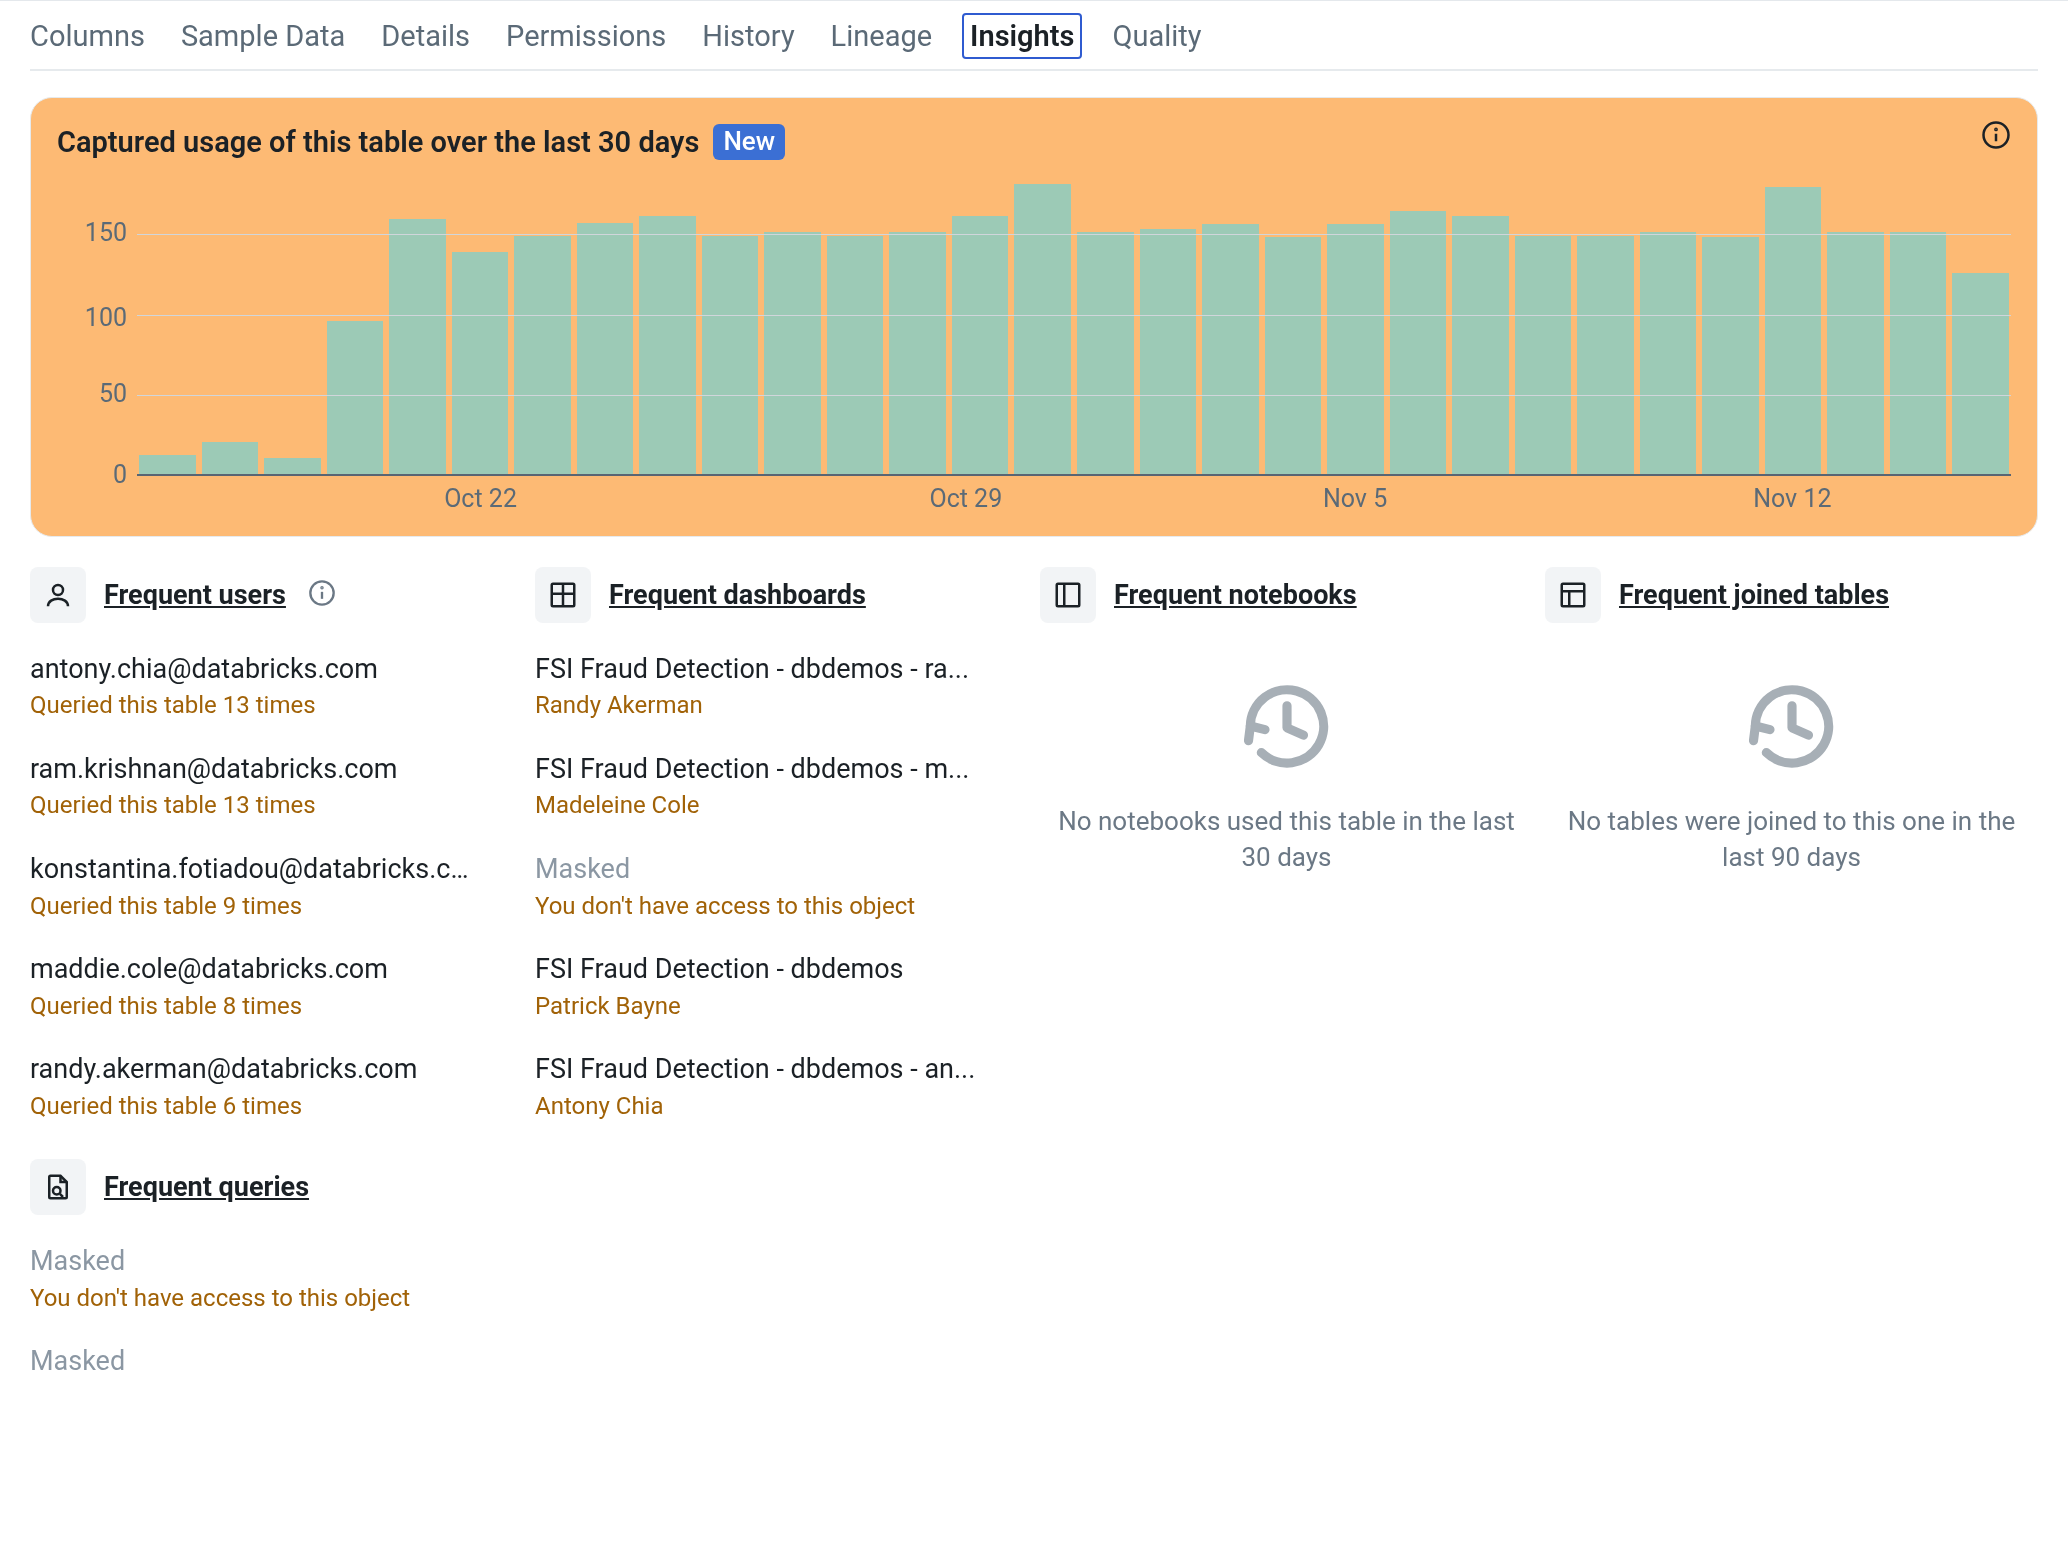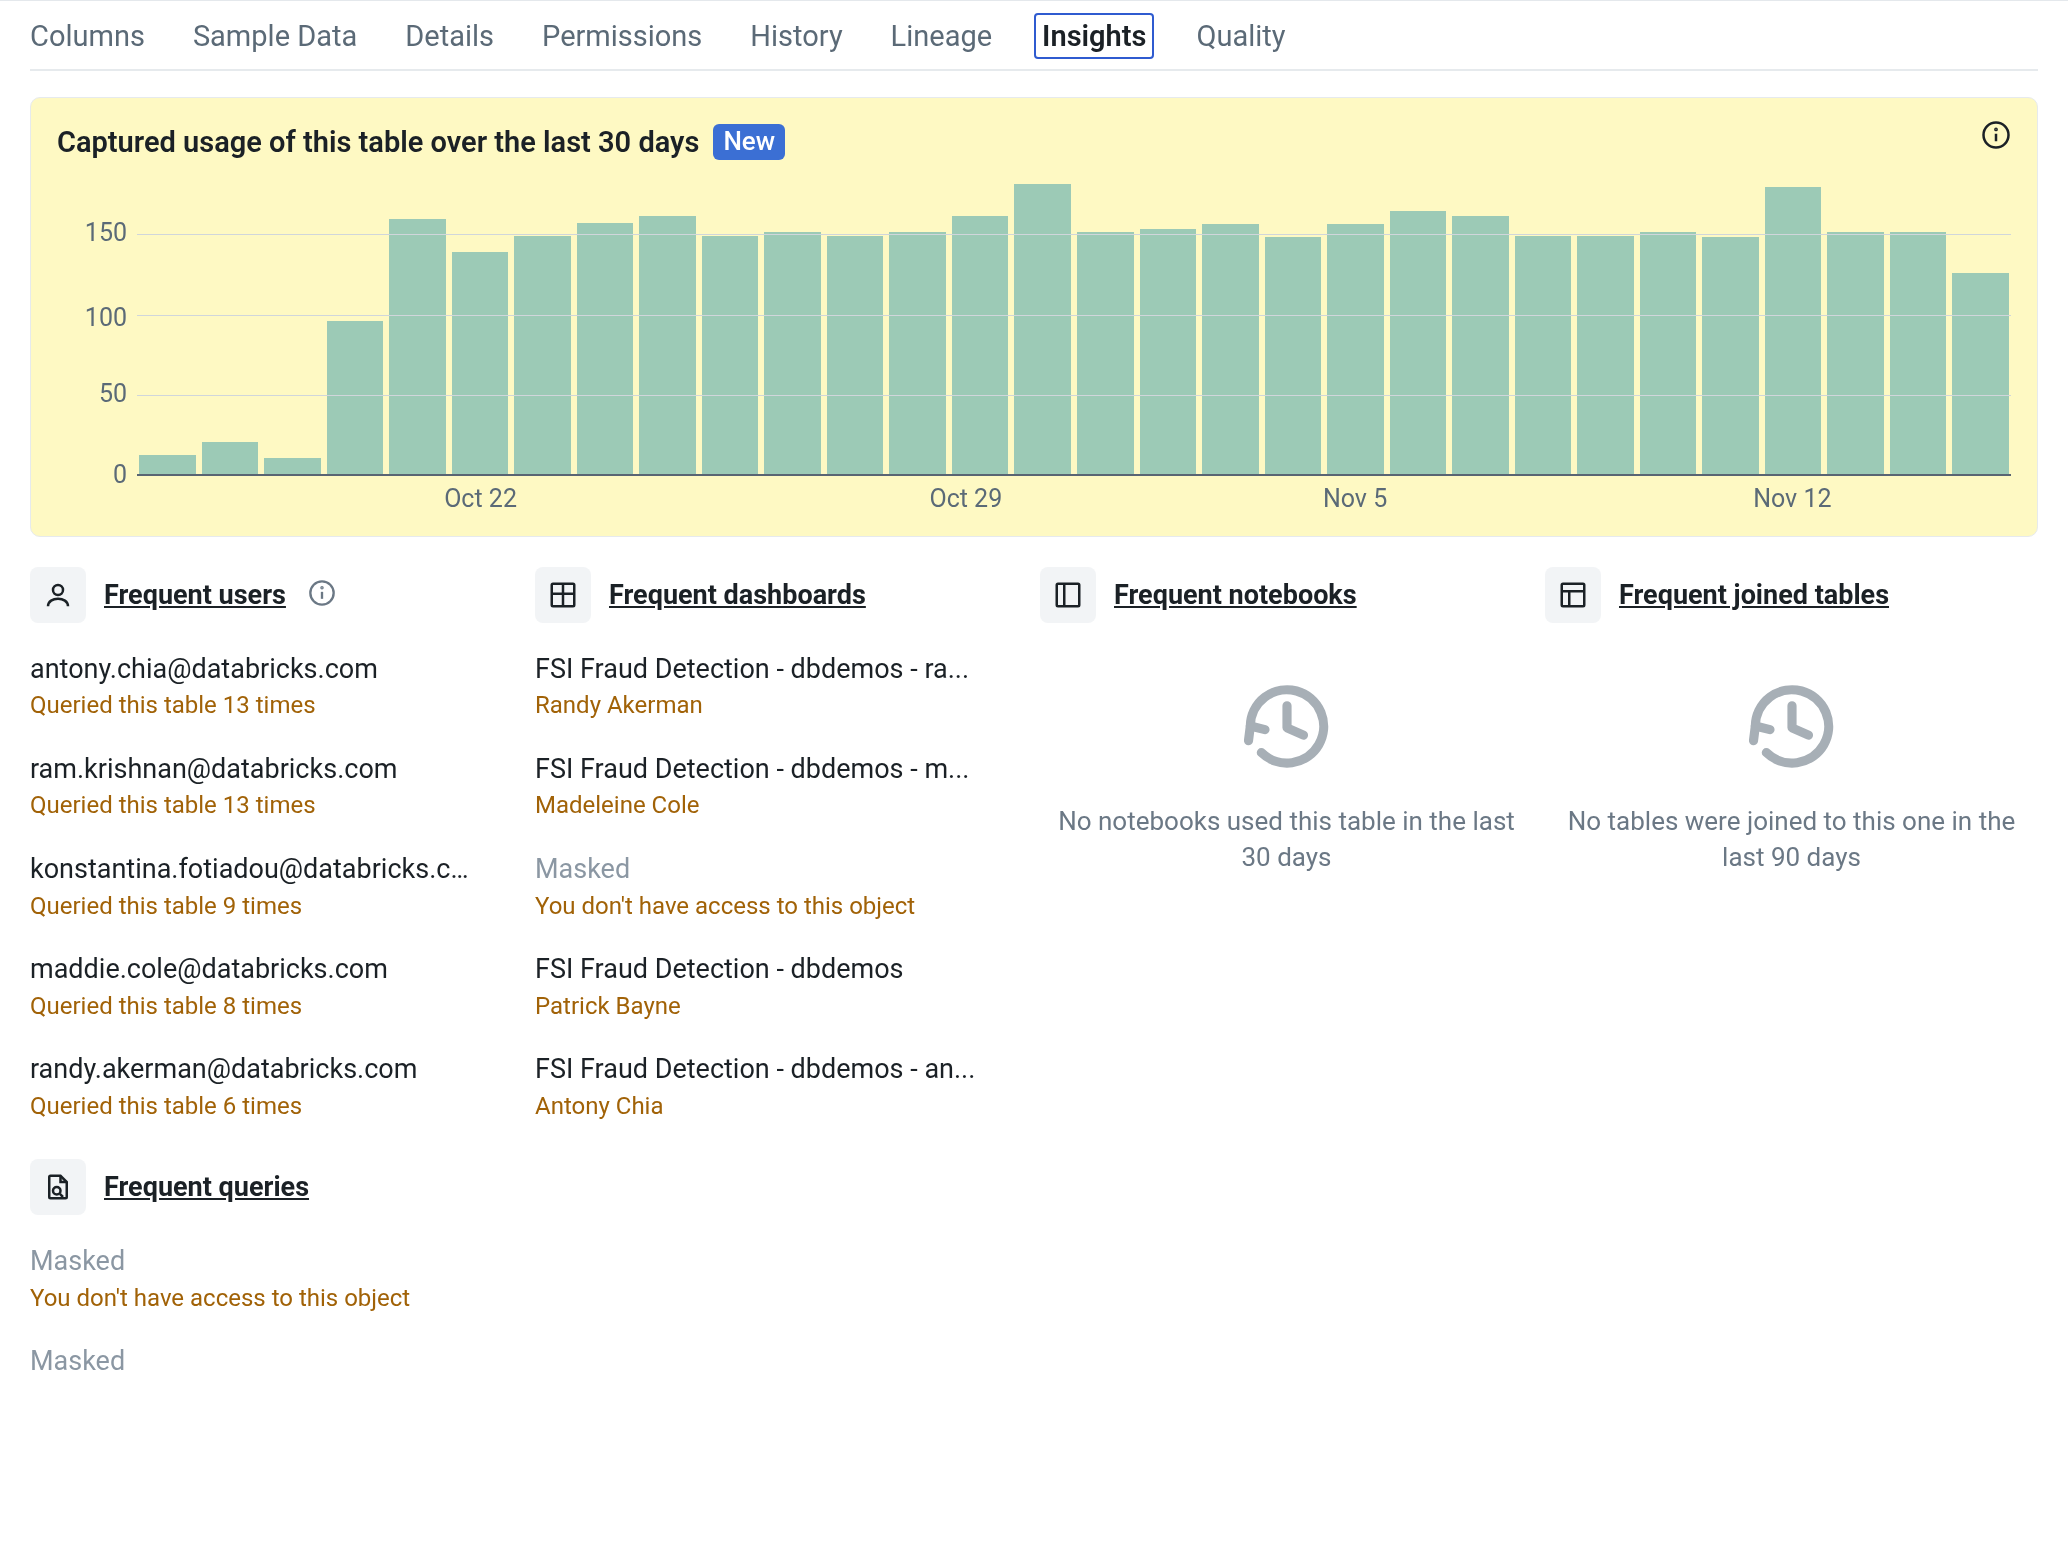--- a/index.html
+++ b/index.html
@@ -2,26 +2,26 @@
 <html><head>
 <meta charset="utf-8">
 <style>
   * { box-sizing: border-box; margin: 0; padding: 0; }
   html, body { font-family: -apple-system, BlinkMacSystemFont, "Segoe UI", Roboto, Helvetica, Arial, sans-serif; color:#1b2126; background:#fff; }
   body { width:2068px; min-height:1560px; }
 
   .page { padding: 0 30px 40px 30px; border-top:1px solid #e4e8ec; }
 
   
-  .tabs { display:flex; gap:48px; border-bottom:2px solid #e6eaed; padding: 18px 0 16px 0; }
+  .tabs { display:flex; gap:36px; border-bottom:2px solid #e6eaed; padding: 18px 0 16px 0; }
   .tab { font-size:29px; color:#5b6a77; cursor:pointer; white-space:nowrap; }
   .tab.active { color:#1b2126; border:2.5px solid #2f5bd0; border-radius:4px; padding:4px 6px; margin:-6px -6px -6px -6px; font-weight:600; }
 
   
-  .chart-card { background:#fef9c3; border:1px solid #e6eaed; border-radius:10px; margin-top:26px; padding:26px 26px 18px 26px; position:relative; }
+  .chart-card { background:#fdba74; border:1px solid #e6eaed; border-radius:22px; margin-top:26px; padding:26px 26px 18px 26px; position:relative; }
   .chart-hdr { display:flex; align-items:center; gap:14px; }
   .chart-title { font-size:29px; font-weight:600; }
   .badge-new { background:#3b6fd4; color:#fff; border-radius:6px; font-size:26px; padding:2px 10px 4px 10px; font-weight:500; }
   .info-icon { position:absolute; right:26px; top:22px; width:30px; height:30px; }
   .info-icon svg { width:30px; height:30px; stroke:#1b2126; }
 
   .chart-area { margin-top:26px; }
   .chart-plot { position:relative; height:290px; padding-left:80px; }
   .chart-gridline { position:absolute; left:80px; right:0; height:0; border-top:1.5px solid #d0d6db; }
   .chart-ytick { position:absolute; left:0; width:70px; text-align:right; font-size:25px; color:#5b6a77; transform:translateY(-55%); }

